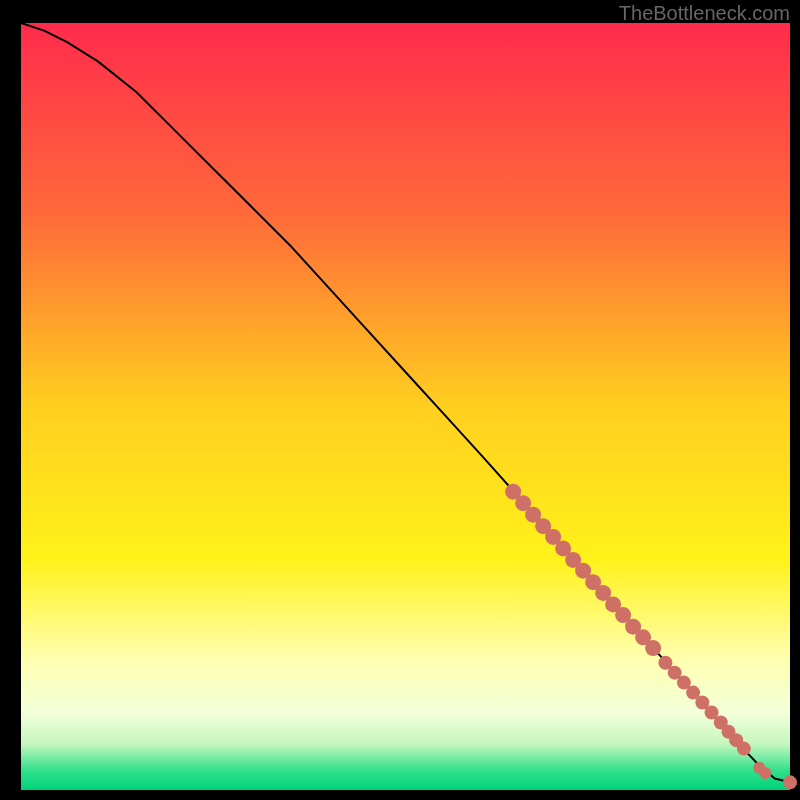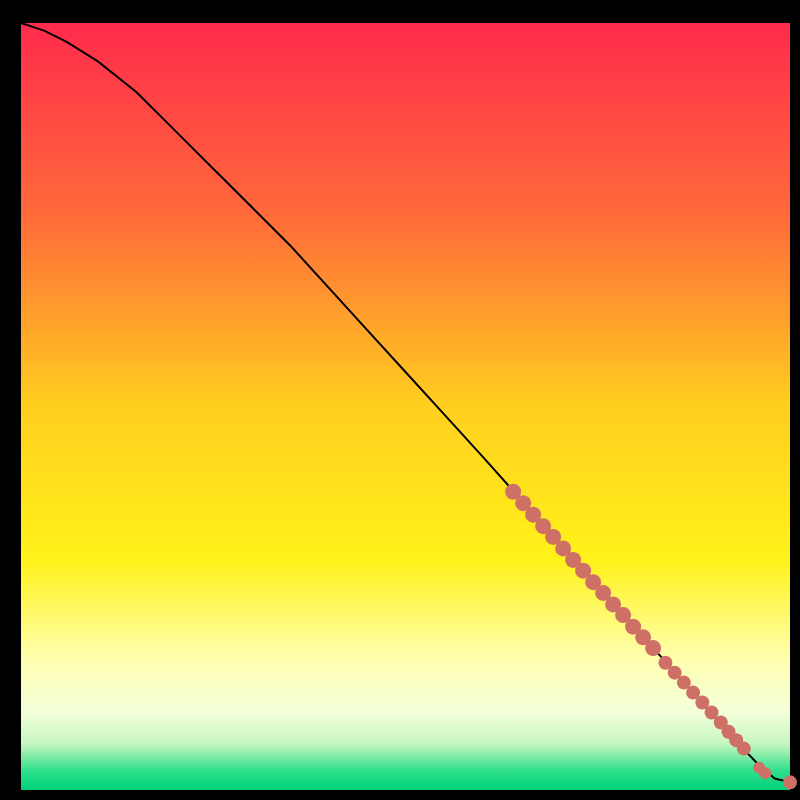--- a/index.html
+++ b/index.html
@@ -30,20 +30,21 @@
     inset: 0;
     width: 800px;
     height: 800px;
     display: block;
   }
 </style>
 </head>
 <body>
 
 <div class="stage">
+  <div class="watermark">TheBottleneck.com</div>
   <svg class="chart" viewBox="0 0 800 800">
     <defs>
       <linearGradient id="bg-grad" x1="0" y1="0" x2="0" y2="1">
           <stop offset="0%" stop-color="#ff2b4c"></stop>
           <stop offset="25%" stop-color="#ff6a3a"></stop>
           <stop offset="50%" stop-color="#ffcf1f"></stop>
           <stop offset="70%" stop-color="#fff21a"></stop>
           <stop offset="83%" stop-color="#ffffb0"></stop>
           <stop offset="90%" stop-color="#f2ffda"></stop>
           <stop offset="94%" stop-color="#c5f6bf"></stop>

